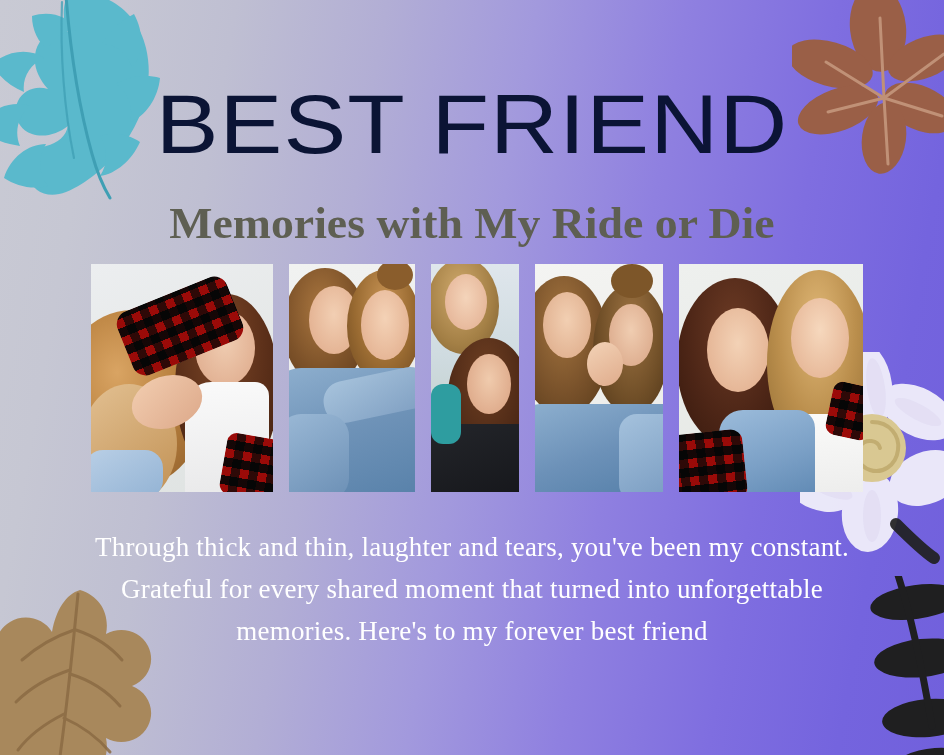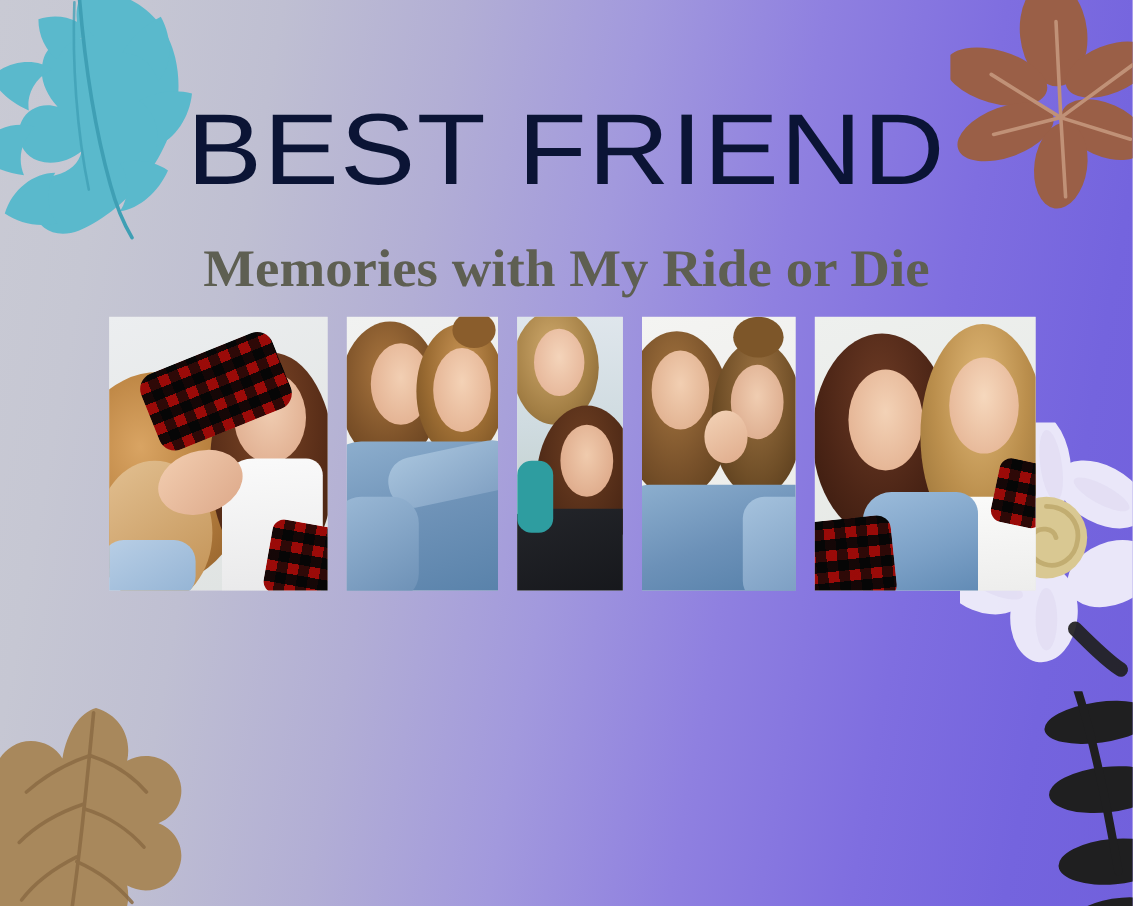--- a/index.html
+++ b/index.html
@@ -284,14 +284,15 @@
              background-blend-mode:multiply;border-radius:12px"></div>
         <div class="band" style="left:150px;top:120px;width:44px;height:54px;transform:rotate(12deg);background:
              repeating-linear-gradient(0deg,#c2261f 0 9px,#1a1a1a 9px 18px),
              repeating-linear-gradient(90deg,rgba(194,38,31,.85) 0 9px,rgba(26,26,26,.85) 9px 18px);
              background-blend-mode:multiply;border-radius:10px"></div>
       </div>
     </div>
 
   </div>
 
+  <div id="body-copy">Through thick and thin, laughter and tears, you've been my constant. Grateful for every shared moment that turned into unforgettable memories. Here's to my forever best friend</div>
 
 </div>
 
 </body></html>

